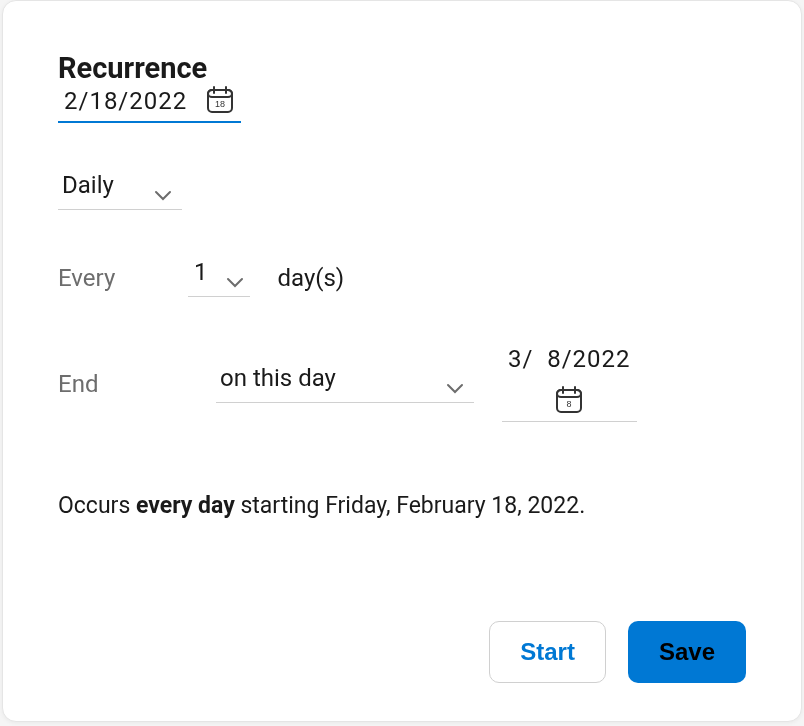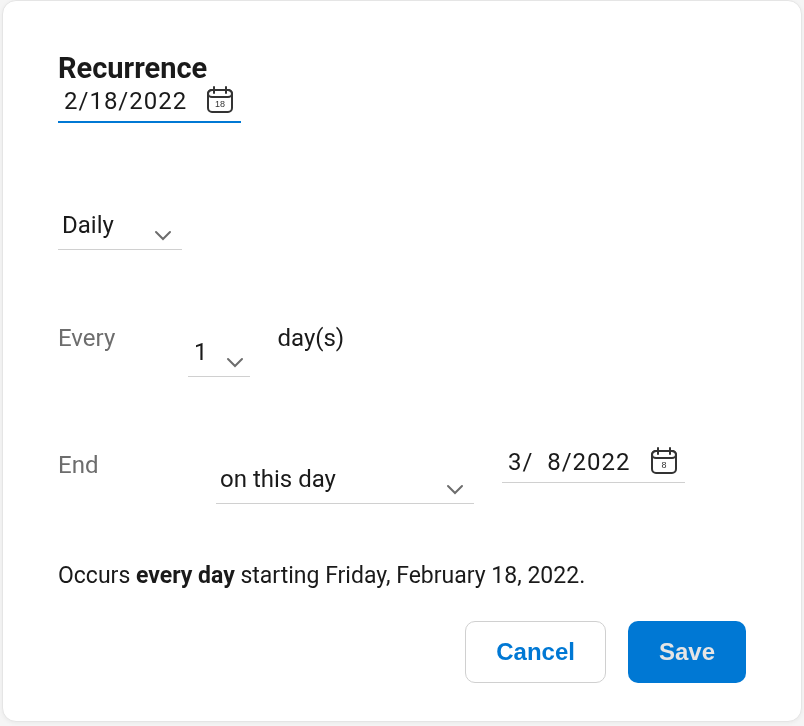--- a/index.html
+++ b/index.html
@@ -43,24 +43,25 @@
     }
     .date-field {
       display: inline-flex;
       align-items: flex-end;
       border-bottom: 2px solid #0078d4;
       padding: 0 6px 6px 6px;
       gap: 18px;
     }
     .date-field-plain {
       display: inline-flex;
-      align-items: flex-end;
+      align-items: center;
       border-bottom: 1px solid #d0d0d0;
       padding: 0 6px 6px 6px;
-      gap: 18px;
+      gap: 12px;
+      flex-direction: column;
     }
     .date-value {
       font-size: 24px;
       color: #1a1a1a;
       letter-spacing: 1px;
       white-space: pre;
     }
     .calendar-icon {
       width: 30px;
       height: 30px;
@@ -70,21 +71,20 @@
     }
     .select-field {
       display: inline-flex;
       align-items: center;
       border-bottom: 1px solid #d0d0d0;
       padding: 0 10px 10px 4px;
       gap: 40px;
       font-size: 24px;
       color: #1a1a1a;
       cursor: pointer;
-      margin-top: 40px;
     }
     .select-field.narrow {
       gap: 18px;
       padding: 0 6px 10px 6px;
     }
     .select-field.wide {
       gap: 110px;
     }
     .chevron {
       width: 18px;
@@ -98,21 +98,21 @@
     }
     .end-row {
       display: flex;
       align-items: center;
       margin-bottom: 50px;
       gap: 28px;
     }
     .summary {
       font-size: 23px;
       color: #1a1a1a;
-      margin-top: 8px;
+      margin-top: 20px;
     }
     .summary .bold {
       font-weight: 700;
     }
     .button-row {
       position: absolute;
       bottom: 38px;
       right: 55px;
       display: flex;
       gap: 22px;
@@ -125,21 +125,21 @@
       cursor: pointer;
       border: 1px solid transparent;
     }
     .btn-cancel {
       background: #ffffff;
       color: #0078d4;
       border: 1px solid #d0d0d0;
     }
     .btn-save {
       background: #0078d4;
-      color: #e5e5e5;
+      color: #000000;
     }
   </style>
 </head>
 <body>
 
 <div class="dialog">
 
   <h1 class="dialog-title">Recurrence</h1>
 
   <div class="form-row">
@@ -203,17 +203,17 @@
         </svg>
       </span>
     </div>
   </div>
 
   <p class="summary">
     <span>Occurs </span><span class="bold">every day</span><span> starting Friday, February 18, 2022.</span>
   </p>
 
   <div class="button-row">
-    <button class="btn btn-cancel">Cancel</button>
+    <button class="btn btn-cancel">Start</button>
     <button class="btn btn-save">Save</button>
   </div>
 
 </div>
 
 </body></html>

